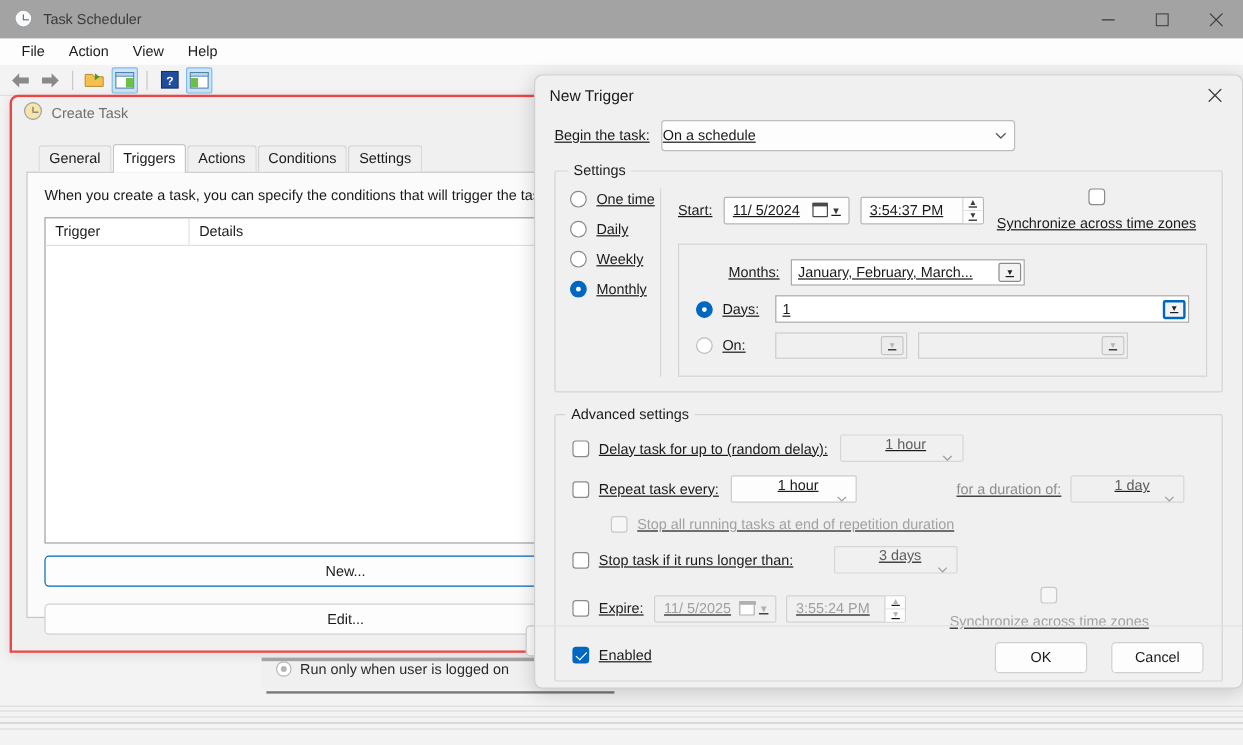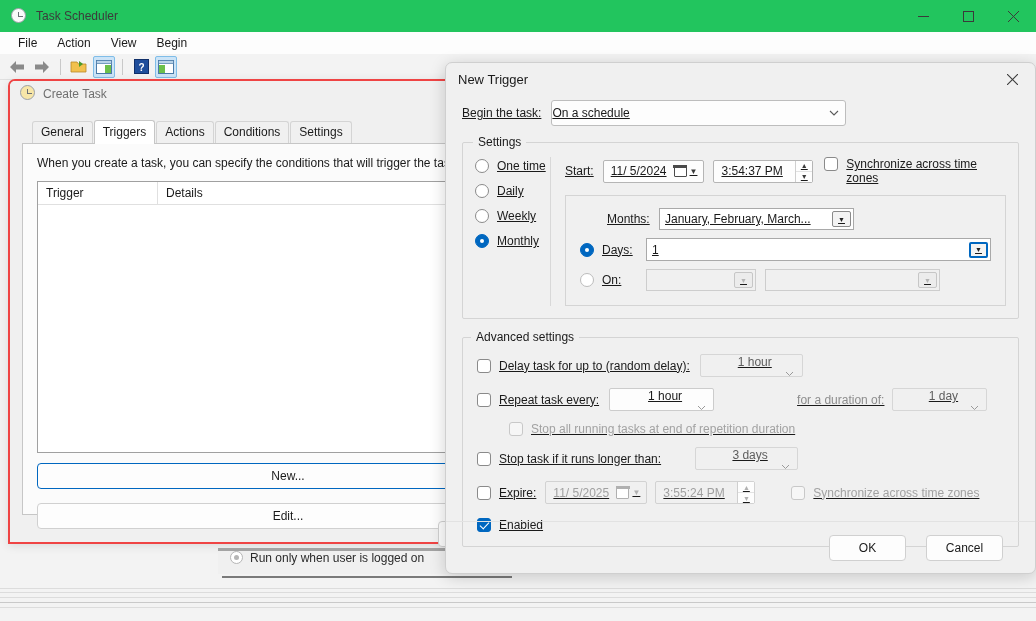--- a/index.html
+++ b/index.html
@@ -14,22 +14,22 @@
   }
   #root { position: relative; width: 1036px; height: 621px; }
 
   
   .ts-window {
     position: absolute; left: 0; top: 0; width: 1036px; height: 600px;
     background: #f3f3f3;
   }
   .ts-titlebar {
     position: relative; height: 32px;
-    background: #22c55e;
-    display: flex; align-items: center;
+    background: #a3a3a3;
+    display: flex; align-items: center; text-align: right;
   }
   .ts-title-icon { margin-left: 11px; width: 16px; height: 16px; position: relative; }
   .clock-ico {
     width: 15px; height: 15px; border-radius: 50%;
     border: 1.3px solid #9aa0a6; background: #fafafa;
     position: relative; display: inline-block;
   }
   .clock-ico::before {
     content: ""; position: absolute; left: 6px; top: 2.5px;
     width: 1.3px; height: 5px; background: #6b7077;
@@ -249,21 +249,21 @@
     width: 14px; height: 14px; border: 1.3px solid #8a8a8a; background: #fff;
     border-radius: 3px; flex: 0 0 14px; position: relative;
   }
   .checkbox.checked { background: #0067c0; border-color: #0067c0; }
   .checkbox.checked::after {
     content: ""; position: absolute; left: 4px; top: 1px;
     width: 4px; height: 8px; border: solid #fff;
     border-width: 0 1.6px 1.6px 0; transform: rotate(43deg);
   }
   .checkbox.disabled { border-color: #c8c8c8; background: #f6f6f6; }
-  .cb-row { display: flex; align-items: flex-start; gap: 8px; font-size: 12px; }
+  .cb-row { display: flex; align-items: center; gap: 8px; font-size: 12px; flex-direction: column; }
   .cb-row.dim { color: #a2a2a2; }
 
   .monthbox {
     border: 1px solid #d4d4d4; background: #f0f0f0;
     margin-top: 10px; padding: 12px 14px 14px 14px;
   }
   .mb-row { display: flex; align-items: center; margin-bottom: 8px; }
   .mb-label { font-size: 12px; width: 62px; }
 
   .combo2 {
@@ -328,21 +328,21 @@
               <line x1="11" y1="0" x2="0" y2="11" stroke="currentColor" stroke-width="1"></line>
             </svg>
         </div>
       </div>
     </div>
 
     <div class="ts-menubar">
       <div class="menu-item">File</div>
       <div class="menu-item">Action</div>
       <div class="menu-item">View</div>
-      <div class="menu-item">Begin</div>
+      <div class="menu-item">Help</div>
     </div>
 
     <div class="ts-toolbar">
       <div class="tb-btn">
         <svg width="18" height="14" viewBox="0 0 18 14">
             <path d="M8 1 L2 7 L8 13 L8 9.5 L16 9.5 L16 4.5 L8 4.5 Z" fill="#8a8a8a"></path>
           </svg>
       </div>
       <div class="tb-btn">
         <svg width="18" height="14" viewBox="0 0 18 14">

